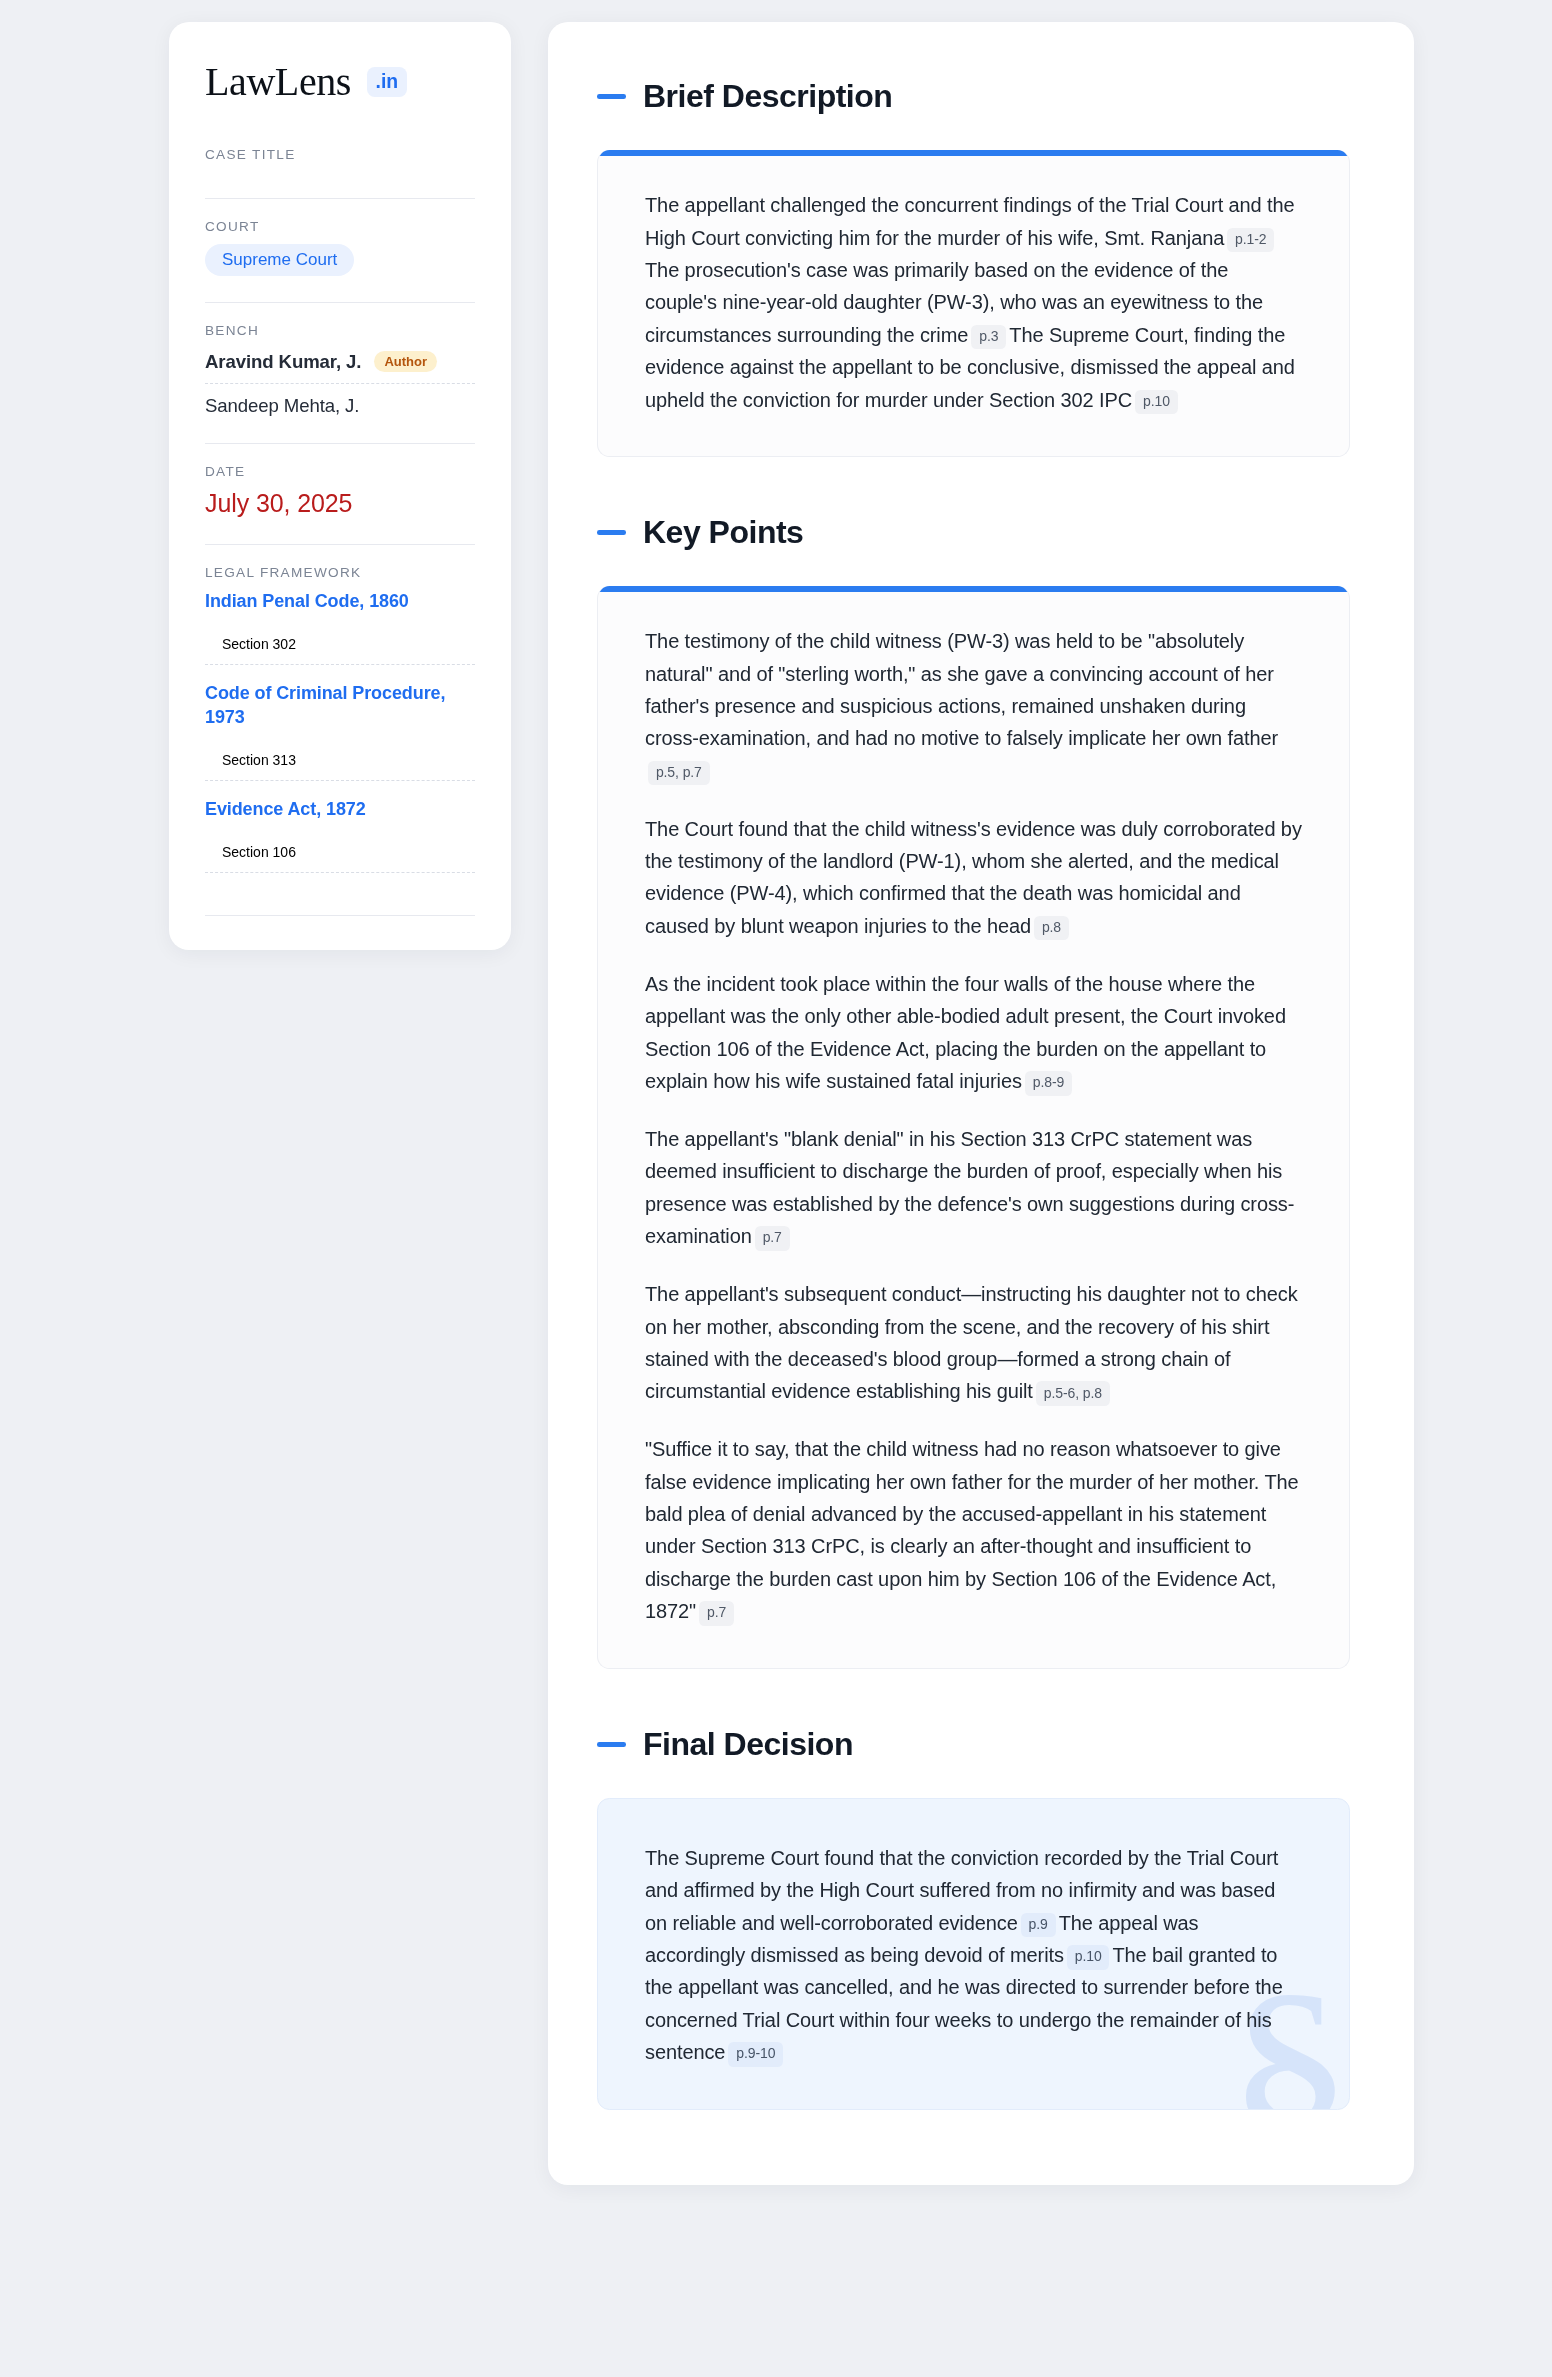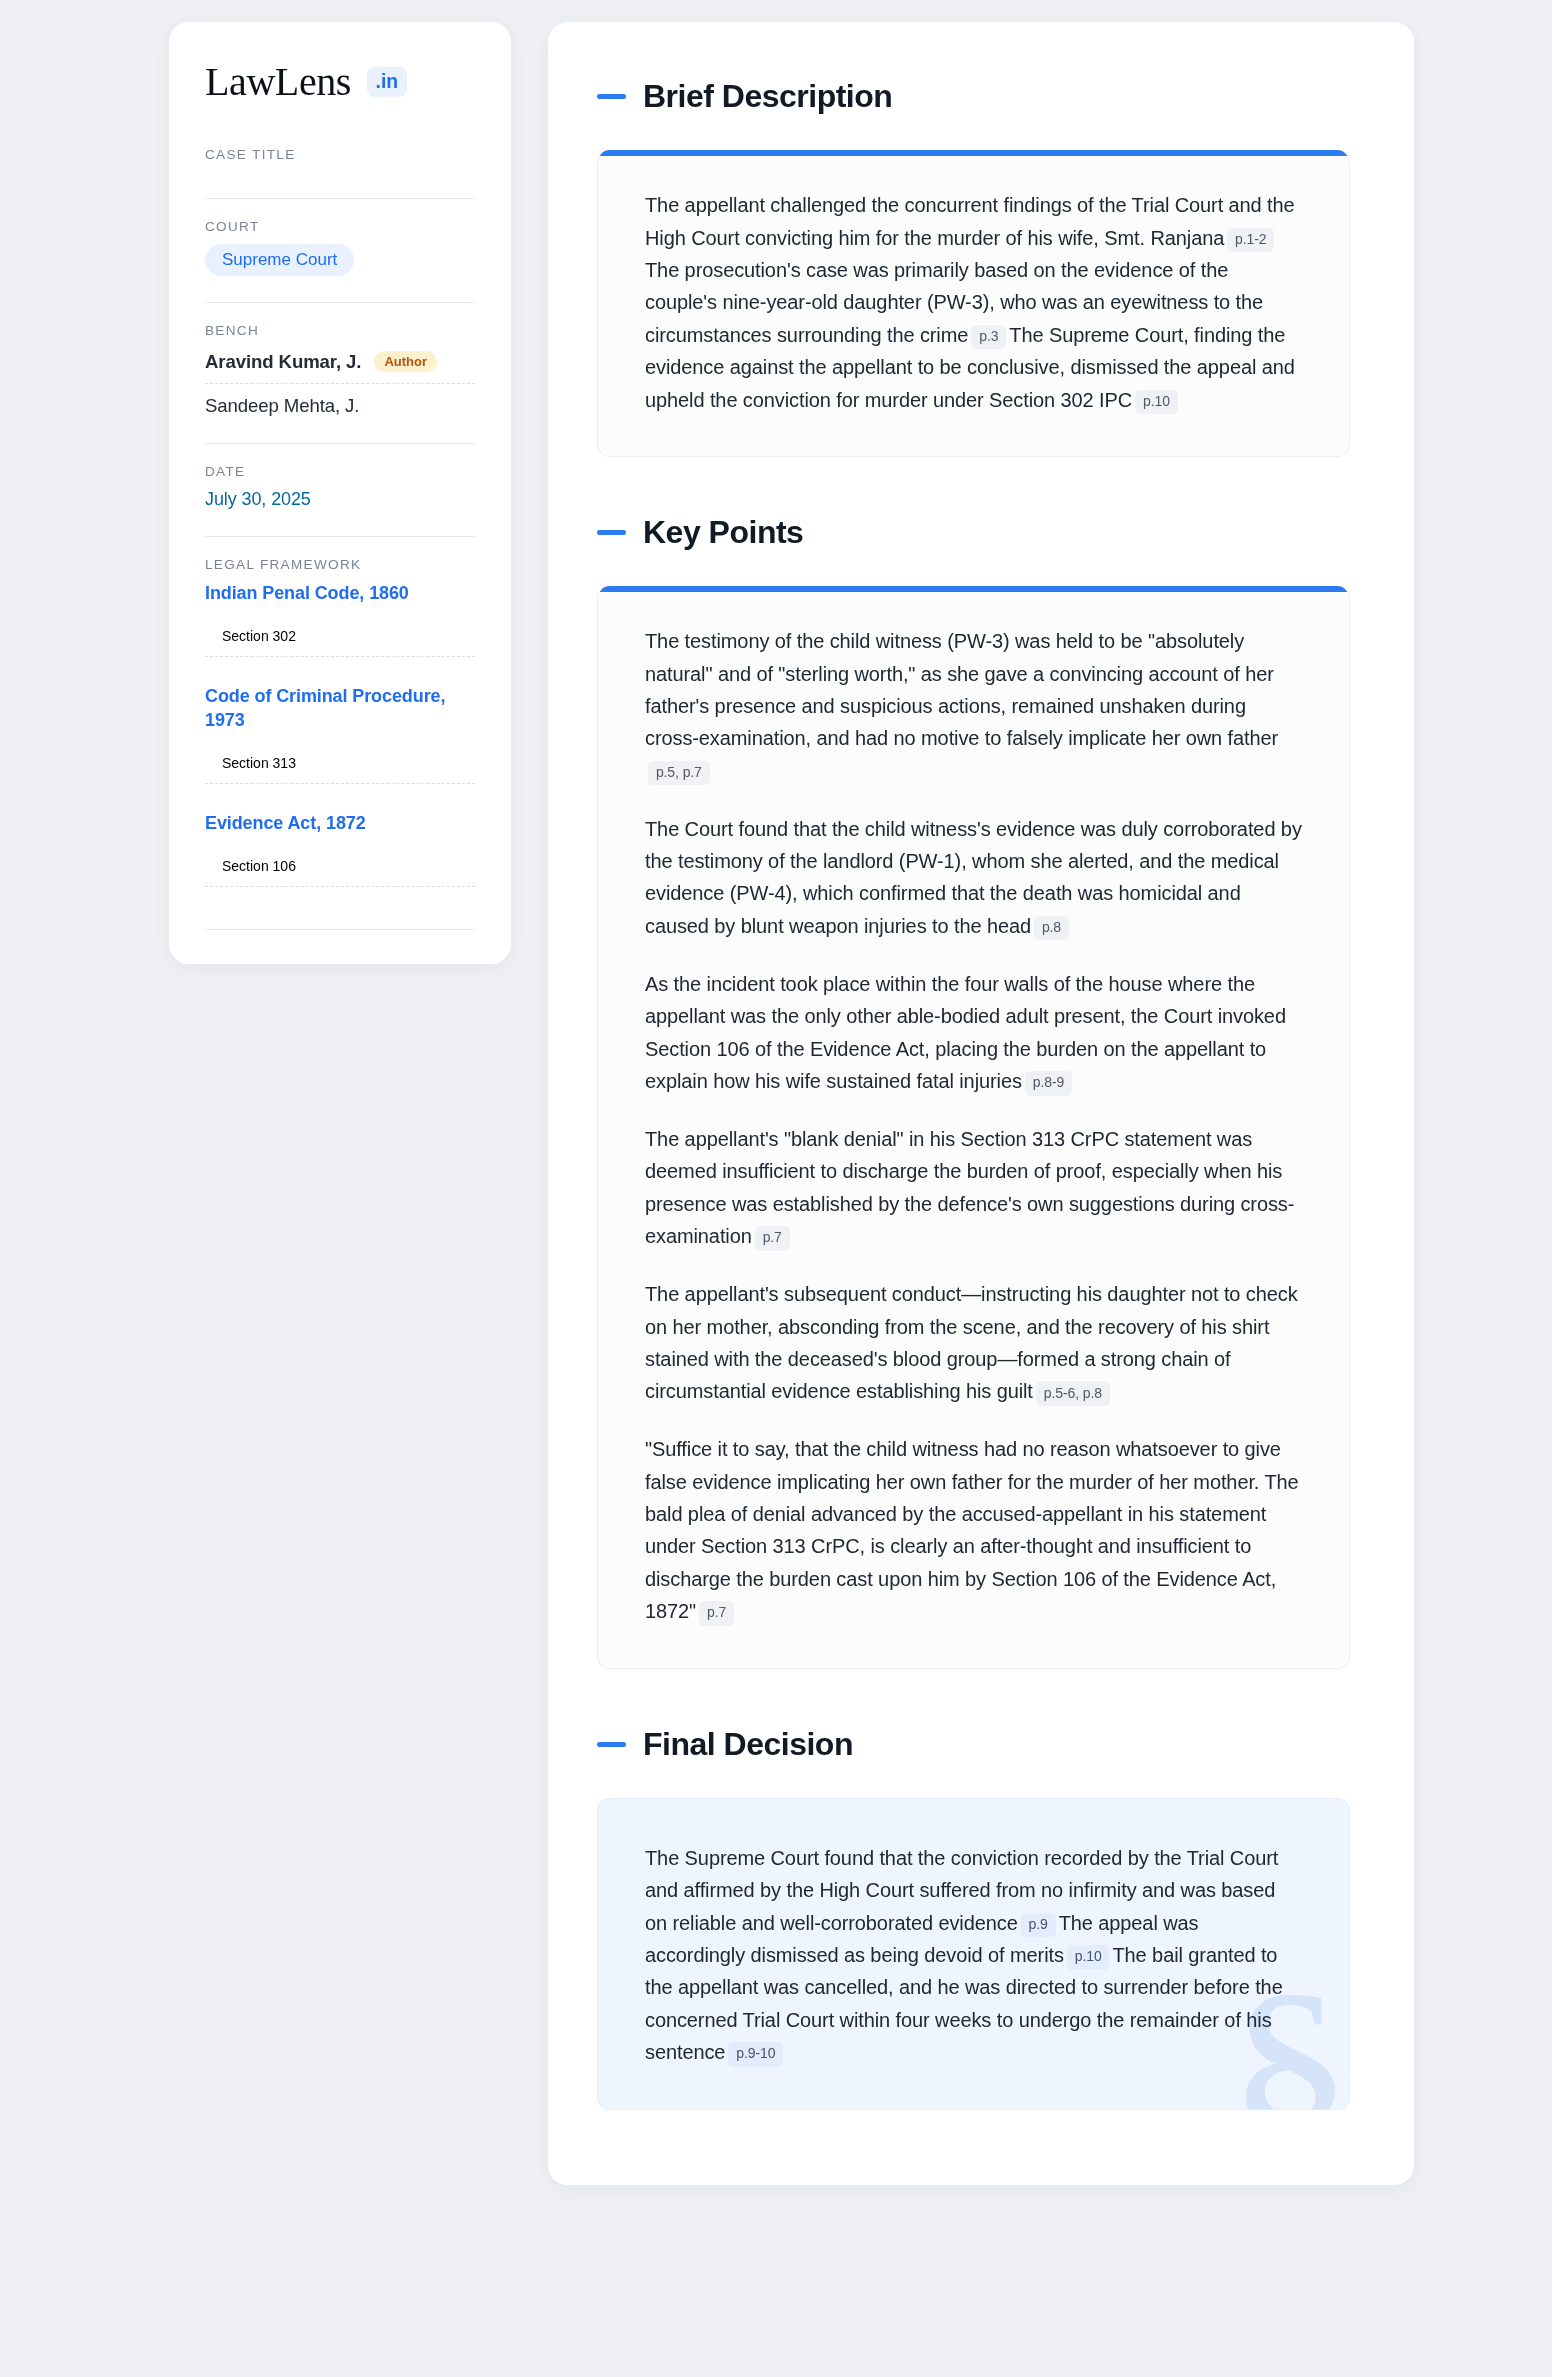--- a/index.html
+++ b/index.html
@@ -112,36 +112,36 @@
     background: #fdf0cd;
     color: #b4550d;
     font-size: 13px;
     font-weight: 700;
     border-radius: 775px;
     padding: 3.9px 10px 4.7px 10px;
     line-height: 1;
   }
 
   .date-value {
-    font-size: 18px;
-    color: #0369a1;
+    font-size: 25px;
+    color: #b91c1c;
     letter-spacing: -0.1px;
   }
 
   .act-link {
     display: block;
     font-size: 18px;
     font-weight: 700;
     color: #1f6df0;
     line-height: 1.32;
     letter-spacing: -0.1px;
     text-decoration: none;
     margin-top: 3.1px;
   }
-  .legal-group + .legal-group { margin-top: 28px; }
+  .legal-group + .legal-group { margin-top: 17px; }
 
   .section-item {
     font-size: 14px;
     color: #000000;
     padding: 22px 0 12.4px 17px;
     border-bottom: 0.8px dashed #d9dde5;
   }
 
   .sidebar-end {
     height: 0.8px;

